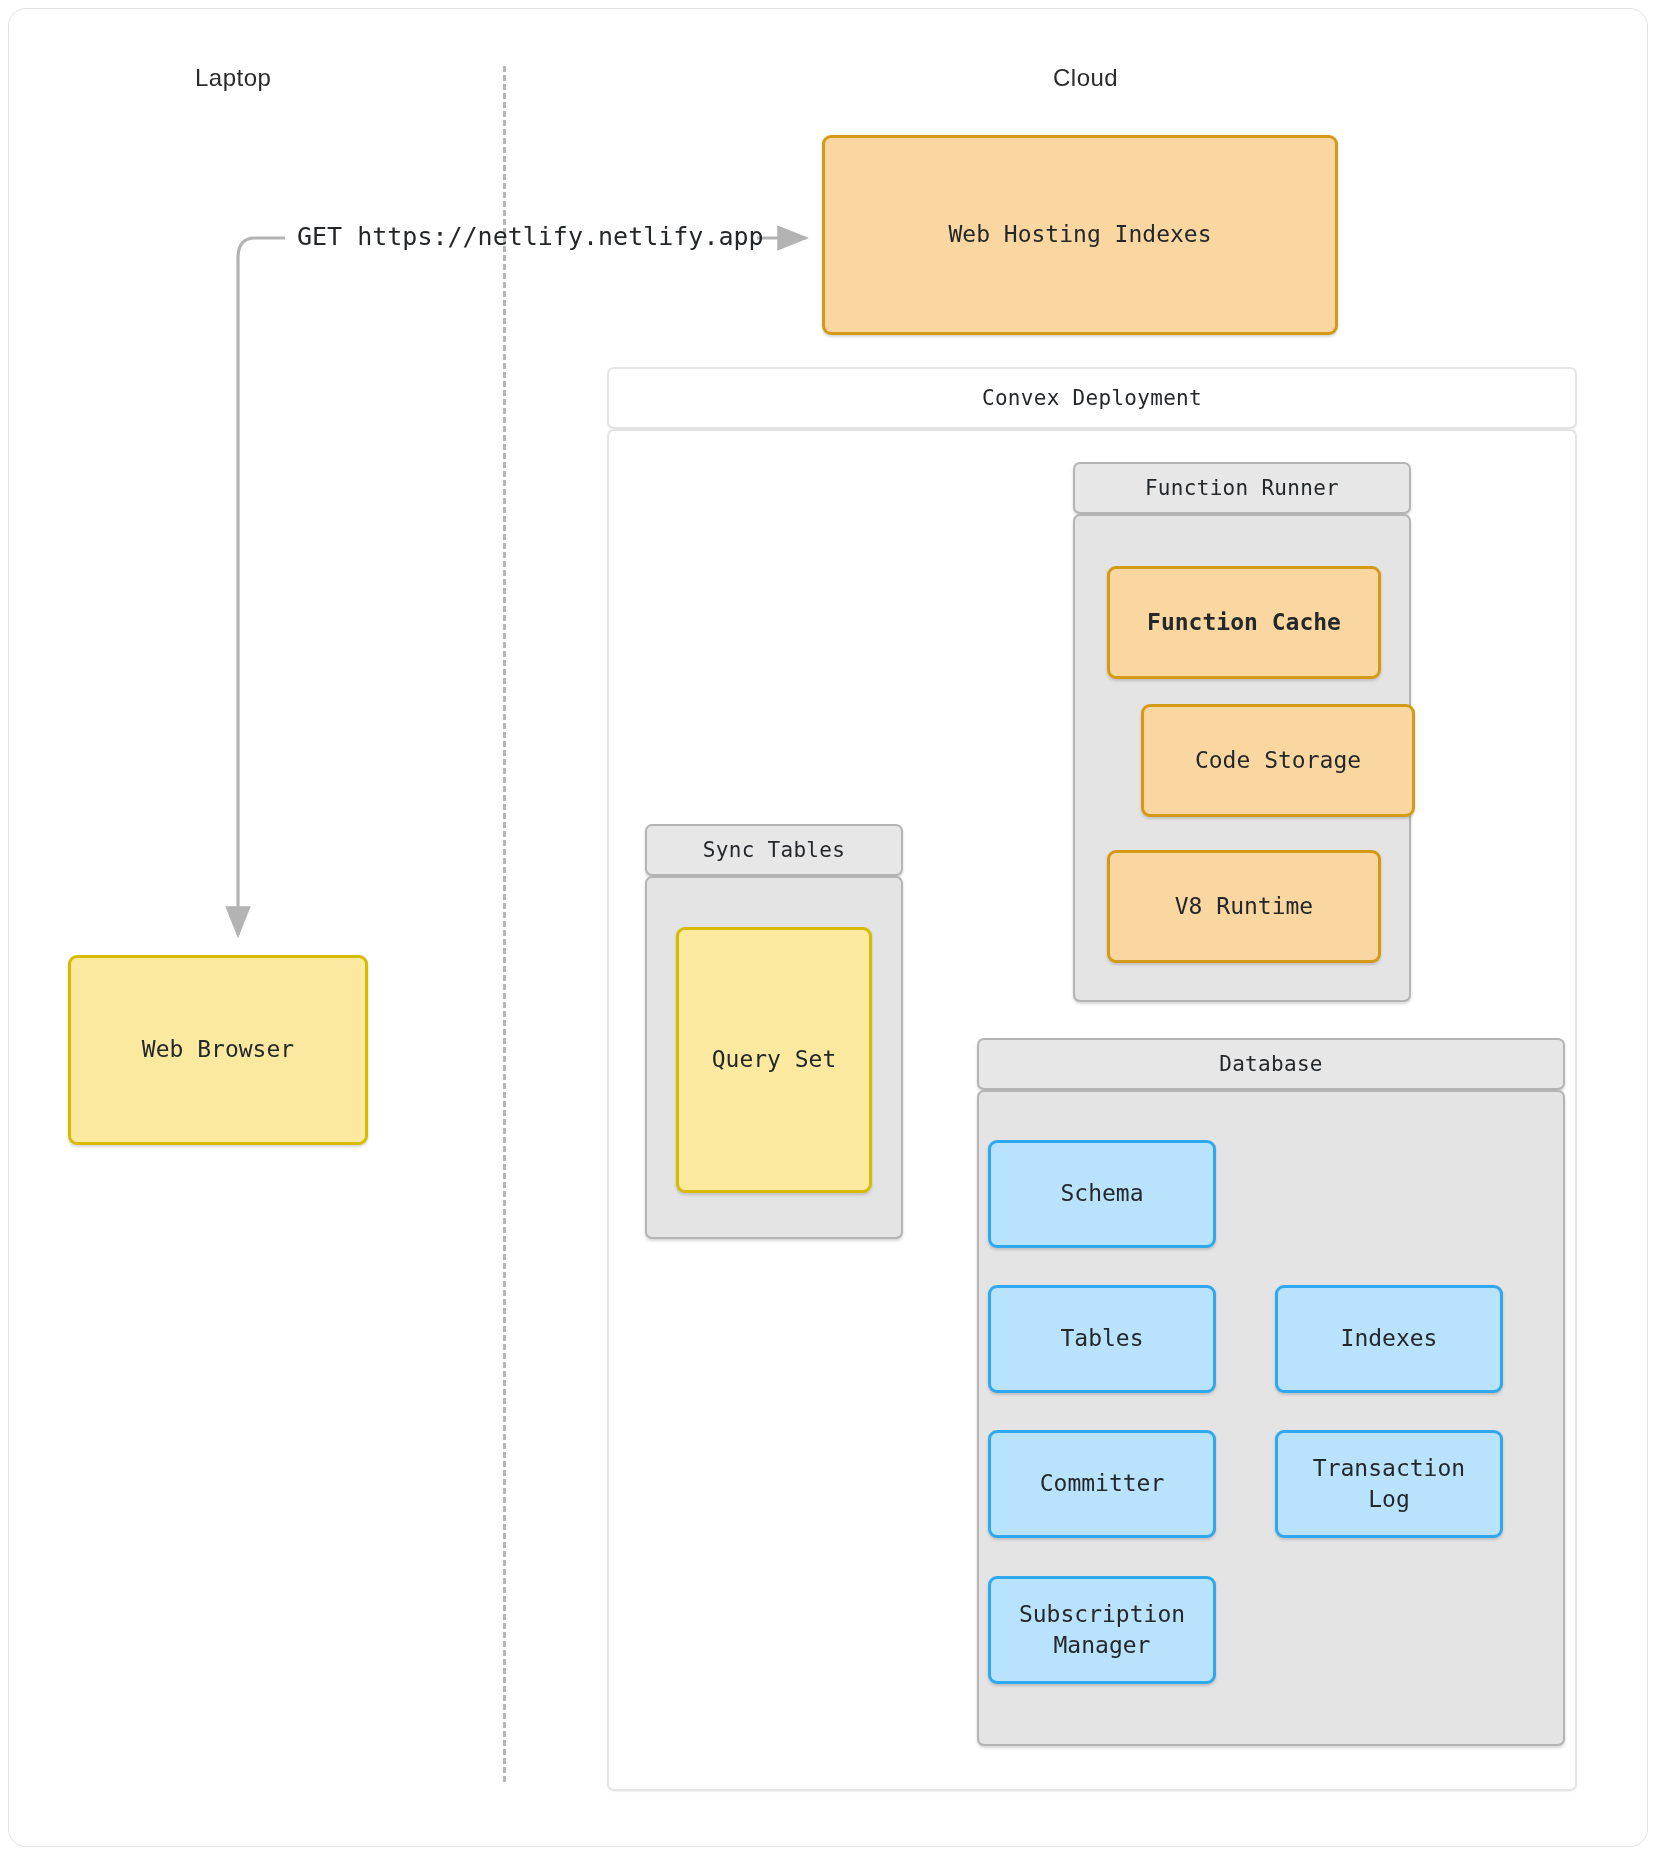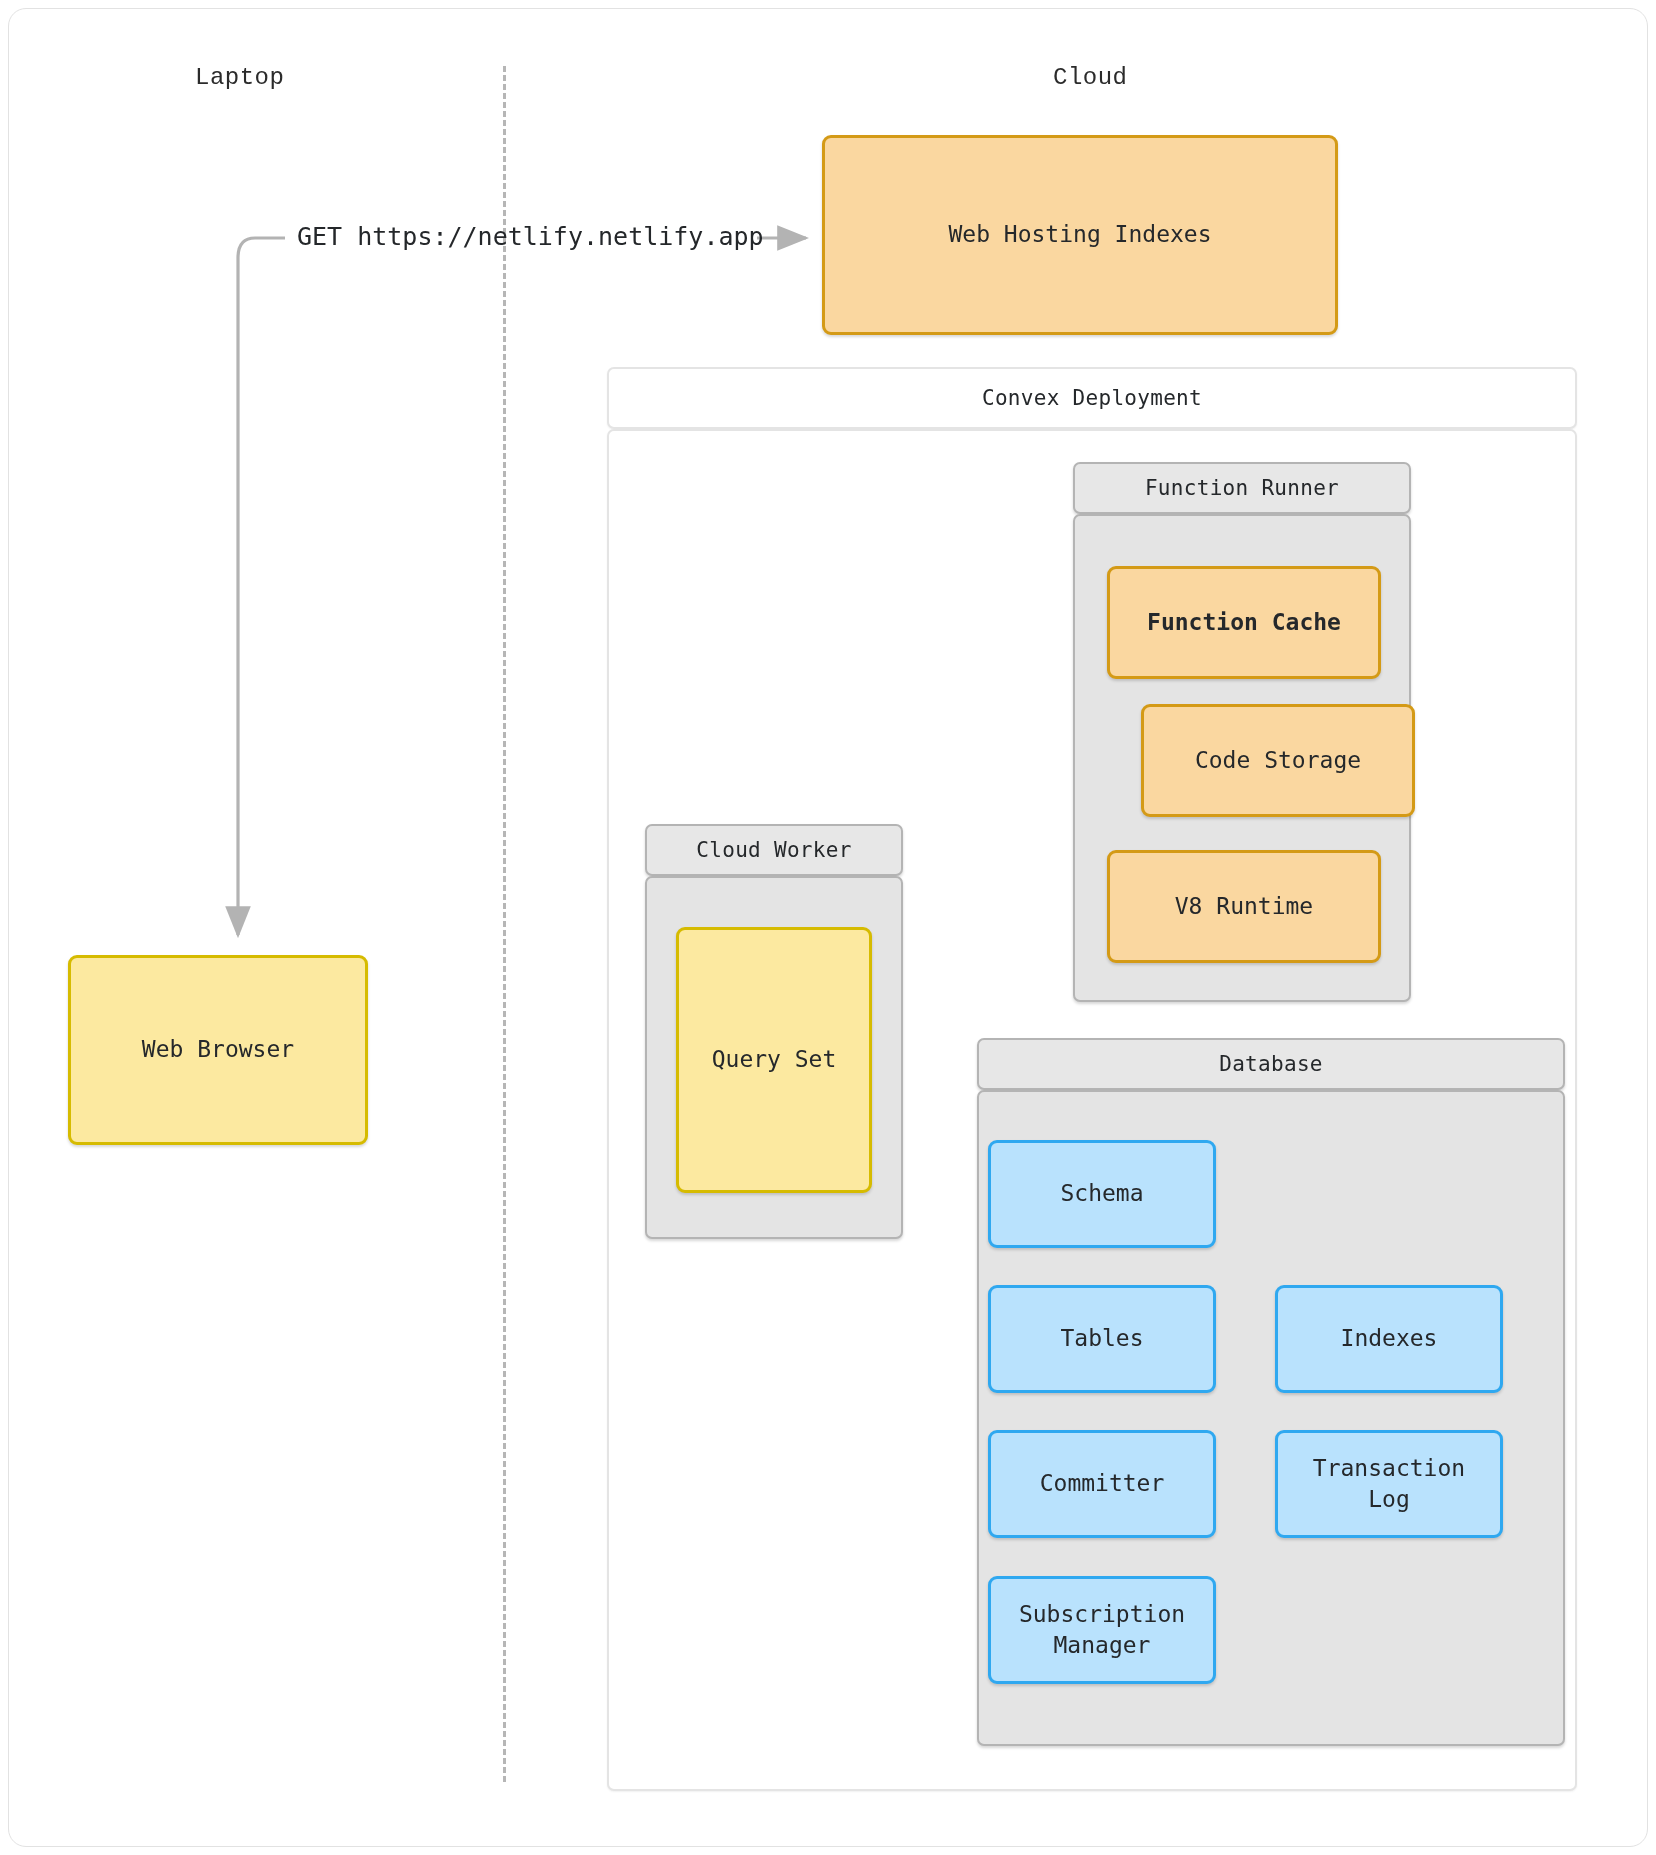--- a/index.html
+++ b/index.html
@@ -34,21 +34,21 @@
     box-sizing: border-box;
     background: #ffffff;
   }
 
   .lane-label {
     position: absolute;
     font-size: 24px;
     color: #2b2b2b;
     letter-spacing: 0.5px;
     white-space: nowrap;
-    font-family: Liberation Mono, monospace;
+    font-family: Liberation Sans, sans-serif;
   }
 
   .divider {
     position: absolute;
     width: 0;
     border-left: 3px dashed #b6b6b6;
   }
 
   
   .node {
@@ -193,21 +193,21 @@
     <div class="group-body" style="height:488px;"></div>
   </div>
 
   <div class="node orange" style="left:1107px; top:566px; width:274px; height:113px;font-weight:bold;">Function Cache</div>
 
   <div class="node orange" style="left:1107px; top:704px; width:274px; height:113px;margin-left:34px;">Code Storage</div>
 
   <div class="node orange" style="left:1107px; top:850px; width:274px; height:113px;">V8 Runtime</div>
 
   <div class="group grey" style="left:645px; top:824px; width:258px; height:415px;">
-    <div class="group-title">Cloud Worker</div>
+    <div class="group-title">Sync Tables</div>
     <div class="group-body" style="height:363px;"></div>
   </div>
 
   <div class="node yellow" style="left:676px; top:927px; width:196px; height:266px;">Query Set</div>
 
   <div class="group grey" style="left:949px; top:1038px; width:588px; height:708px;margin-left:28px;">
     <div class="group-title">Database</div>
     <div class="group-body" style="height:656px;"></div>
   </div>
 

